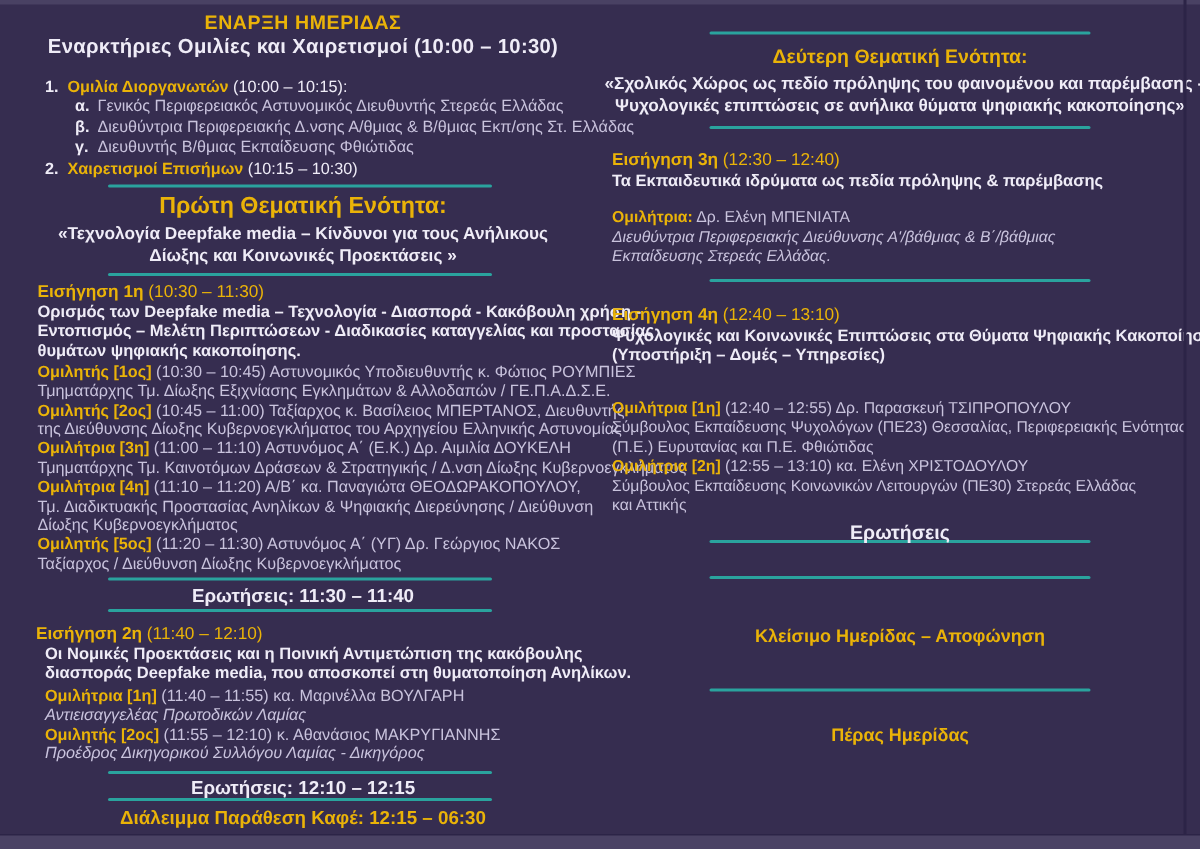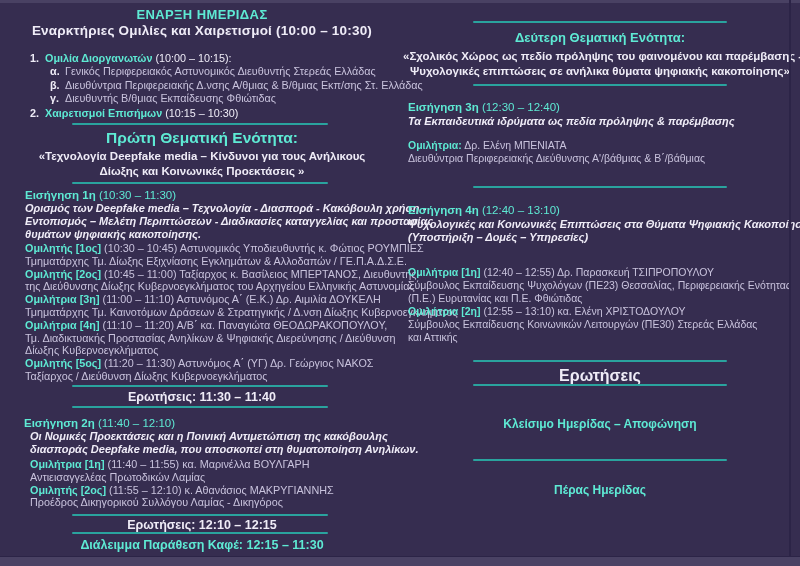--- a/index.html
+++ b/index.html
@@ -3,33 +3,33 @@
 <meta charset="utf-8">
 <style>
   html,body{margin:0;padding:0;background:#262038;}
   .pg{position:relative;width:800px;height:566px;background:#362d50;overflow:hidden;
       font-family:"Liberation Sans",sans-serif;-webkit-font-smoothing:antialiased;}
   .edge-top{position:absolute;left:0;top:0;width:100%;height:3px;background:#494163;}
   .edge-bottom{position:absolute;left:0;bottom:0;width:100%;height:9px;background:#4a4264;border-top:1px solid #2c2447;}
   .fold{position:absolute;top:0;bottom:0;left:789px;width:2px;background:#2c2447;}
   .blk{position:absolute;white-space:nowrap;}
   .ctr{text-align:center;}
-  .teal{color:#5eead4;}
+  .teal{color:#eab308;}
   .white{color:#efecf7;}
   .lav{color:#c9c3dd;}
   .b{font-weight:bold;}
-  .i{}
+  .i{font-style:italic;}
   .rule{position:absolute;height:2px;background:#2aa39e;border-radius:1px;}
   .t-main{font-size:13px;font-weight:bold;letter-spacing:.4px;}
   .t-sub{font-size:13.5px;font-weight:bold;letter-spacing:.2px;}
   .t-sec{font-size:15.5px;font-weight:bold;}
   .t-sec2{font-size:13px;font-weight:bold;}
   .t-quote{font-size:11.5px;font-weight:bold;line-height:15px;}
   .t-head{font-size:11.5px;}
-  .t-abs{font-size:11px;font-weight:bold;font-style:italic;line-height:13.2px;}
+  .t-abs{font-size:11px;font-weight:bold;line-height:13.2px;}
   .t-body{font-size:10.8px;line-height:12.8px;}
   .t-body2{font-size:10.5px;line-height:13px;}
   .t-q{font-size:12.5px;font-weight:bold;}
   .num{display:inline-block;width:15px;font-weight:bold;}
   .line{white-space:nowrap;}
   .ind{padding-left:20px;}
 </style>
 </head>
 <body>
 
@@ -113,40 +113,41 @@
       <span>(11:40 – 11:55) κα. Μαρινέλλα ΒΟΥΛΓΑΡΗ</span></div>
     <div class="line i">Αντιεισαγγελέας Πρωτοδικών Λαμίας</div>
     <div class="line"><span class="teal b">Ομιλητής [2ος]</span>
       <span>(11:55 – 12:10) κ. Αθανάσιος ΜΑΚΡΥΓΙΑΝΝΗΣ</span></div>
     <div class="line i">Προέδρος  Δικηγορικού Συλλόγου Λαμίας - Δικηγόρος</div>
   </div>
 
   <div class="rule" style="left:72px;top:514px;width:256px;"></div>
   <div class="blk ctr t-q white" style="left:22px;top:518px;width:360px;">Ερωτήσεις: 12:10 – 12:15</div>
   <div class="rule" style="left:72px;top:532px;width:256px;"></div>
-  <div class="blk ctr t-q teal" style="left:22px;top:538px;width:360px;">Διάλειμμα Παράθεση  Καφέ: 12:15 – 11:30</div>
+  <div class="blk ctr t-q teal" style="left:22px;top:538px;width:360px;">Διάλειμμα Παράθεση  Καφέ: 12:15 – 06:30</div>
 
   <div class="rule" style="left:473px;top:21px;width:254px;"></div>
   <div class="blk ctr t-sec2 teal" style="left:403px;top:30px;width:394px;">Δεύτερη Θεματική Ενότητα:</div>
   <div class="blk ctr t-quote white" style="left:403px;top:49px;width:394px;">
     <div class="line">«Σχολικός Χώρος ως πεδίο πρόληψης του φαινομένου και παρέμβασης -</div>
     <div class="line">Ψυχολογικές επιπτώσεις σε ανήλικα θύματα ψηφιακής κακοποίησης»</div>
   </div>
   <div class="rule" style="left:473px;top:84px;width:254px;"></div>
 
   <div class="blk t-head teal" style="left:408px;top:101px;">
     <span class="b">Εισήγηση 3η</span>
     <span>(12:30 – 12:40)</span>
   </div>
   <div class="blk t-abs white" style="left:408px;top:115px;">Τα Εκπαιδευτικά ιδρύματα ως πεδία πρόληψης &amp; παρέμβασης</div>
 
   <div class="blk t-body2" style="left:408px;top:139px;">
     <div class="line"><span class="teal b">Ομιλήτρια:</span>
       <span class="lav">Δρ. Ελένη ΜΠΕΝΙΑΤΑ</span></div>
     <div class="line i lav">Διευθύντρια Περιφερειακής Διεύθυνσης Α'/βάθμιας &amp; Β΄/βάθμιας</div>
+    <div class="line i lav">Εκπαίδευσης  Στερεάς Ελλάδας.</div>
   </div>
 
   <div class="rule" style="left:473px;top:186px;width:254px;"></div>
 
   <div class="blk t-head teal" style="left:408px;top:204px;">
     <span class="b">Εισήγηση 4η</span>
     <span>(12:40 – 13:10)</span>
   </div>
   <div class="blk t-abs white" style="left:408px;top:218px;">
     <div class="line">Ψυχολογικές και Κοινωνικές Επιπτώσεις στα Θύματα Ψηφιακής Κακοποίησης</div>
@@ -158,21 +159,21 @@
       <span>(12:40 – 12:55) Δρ. Παρασκευή  ΤΣΙΠΡΟΠΟΥΛΟΥ</span></div>
     <div class="line">Σύμβουλος Εκπαίδευσης Ψυχολόγων (ΠΕ23) Θεσσαλίας, Περιφερειακής Ενότητας</div>
     <div class="line">(Π.Ε.) Ευρυτανίας και Π.Ε. Φθιώτιδας</div>
     <div class="line"><span class="teal b">Ομιλήτρια [2η]</span>
       <span>(12:55 – 13:10) κα. Ελένη ΧΡΙΣΤΟΔΟΥΛΟΥ</span></div>
     <div class="line">Σύμβουλος Εκπαίδευσης Κοινωνικών Λειτουργών (ΠΕ30) Στερεάς Ελλάδας</div>
     <div class="line">και Αττικής</div>
   </div>
 
   <div class="rule" style="left:473px;top:360px;width:254px;"></div>
-  <div class="blk ctr t-q white" style="left:403px;top:367px;width:394px;font-size:16px;">Ερωτήσεις</div>
+  <div class="blk ctr t-q white" style="left:403px;top:347px;width:394px;font-size:13px;">Ερωτήσεις</div>
   <div class="rule" style="left:473px;top:384px;width:254px;"></div>
 
   <div class="blk ctr teal b" style="left:403px;top:417px;width:394px;font-size:12px;">Κλείσιμο Ημερίδας – Αποφώνηση</div>
   <div class="rule" style="left:473px;top:459px;width:254px;"></div>
   <div class="blk ctr teal b" style="left:403px;top:483px;width:394px;font-size:12px;">Πέρας Ημερίδας</div>
 
   <div class="fold"></div>
   <div class="edge-bottom"></div>
 </div>
 

